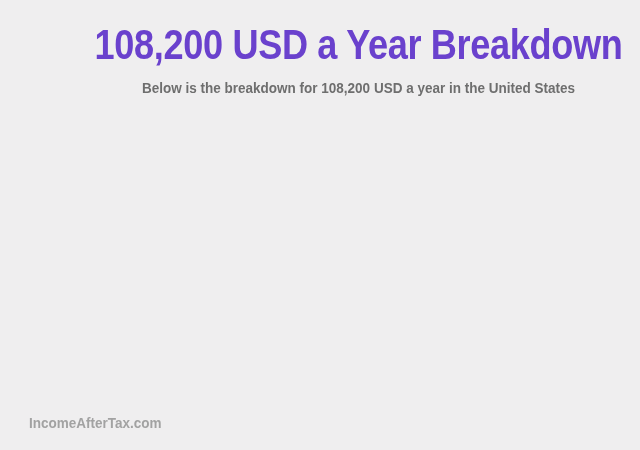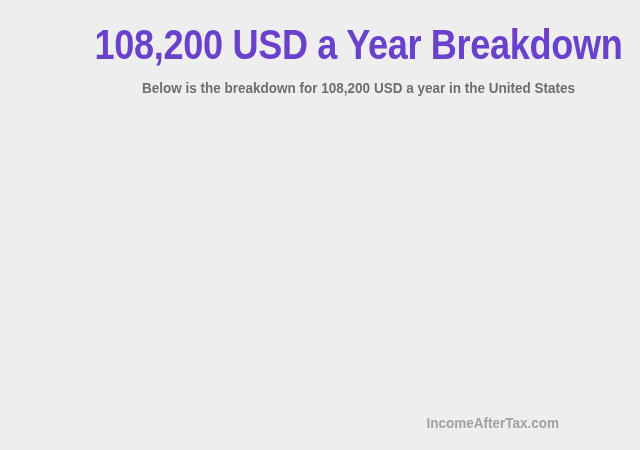--- a/index.html
+++ b/index.html
@@ -57,24 +57,24 @@
     position: absolute;
     top: 118px;
     left: 0;
     width: 640px;
     height: 292px;
     background: transparent;
   }
   .footer-block {
     position: absolute;
     bottom: 0;
-    left: 8px;
+    left: 0;
     width: 580px;
     height: 40px;
-    text-align: right;
+    text-align: left;
   }
   .site-credit {
     margin: 0;
     font-family: "Liberation Sans Narrow", "Liberation Sans", sans-serif;
     font-size: 15px;
     line-height: 18px;
     font-weight: bold;
     color: #a2a2a2;
     transform: scaleX(0.9);
     transform-origin: center center;

